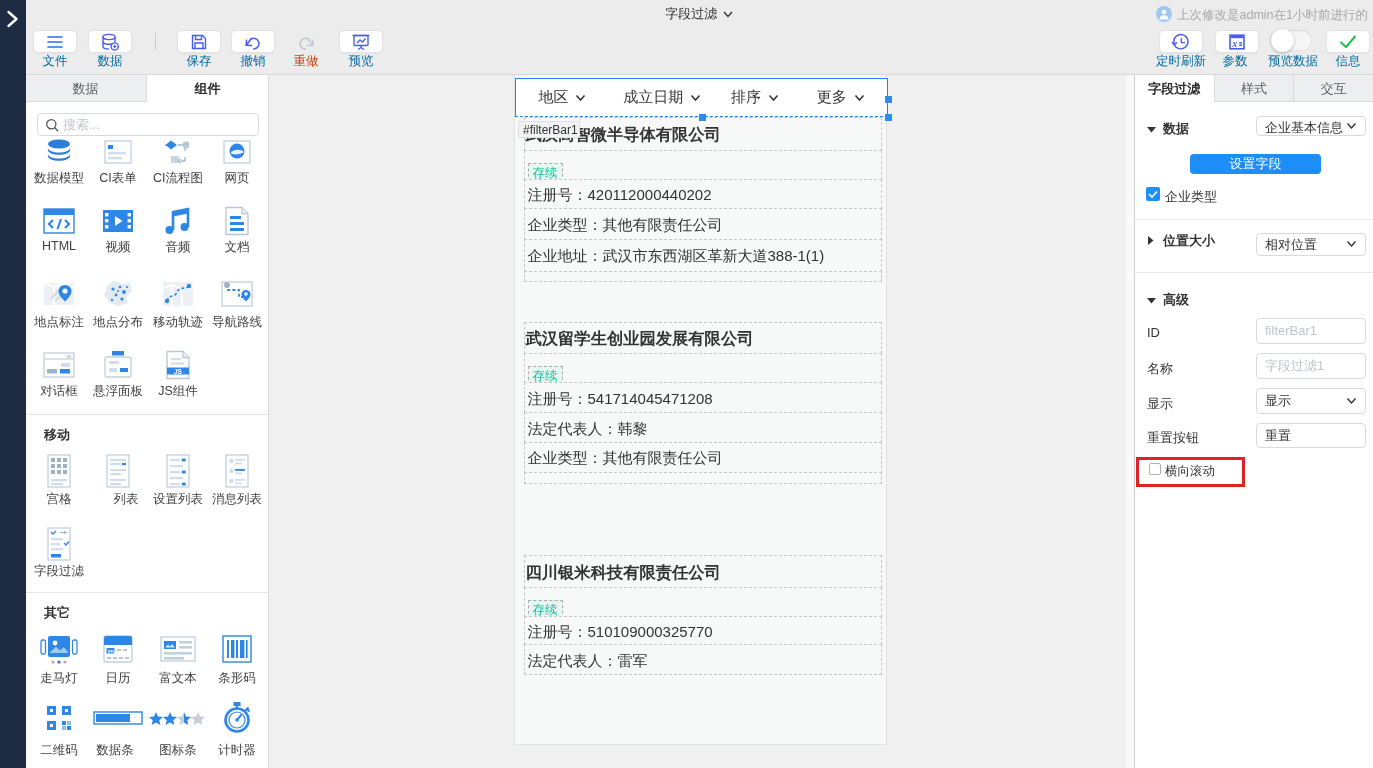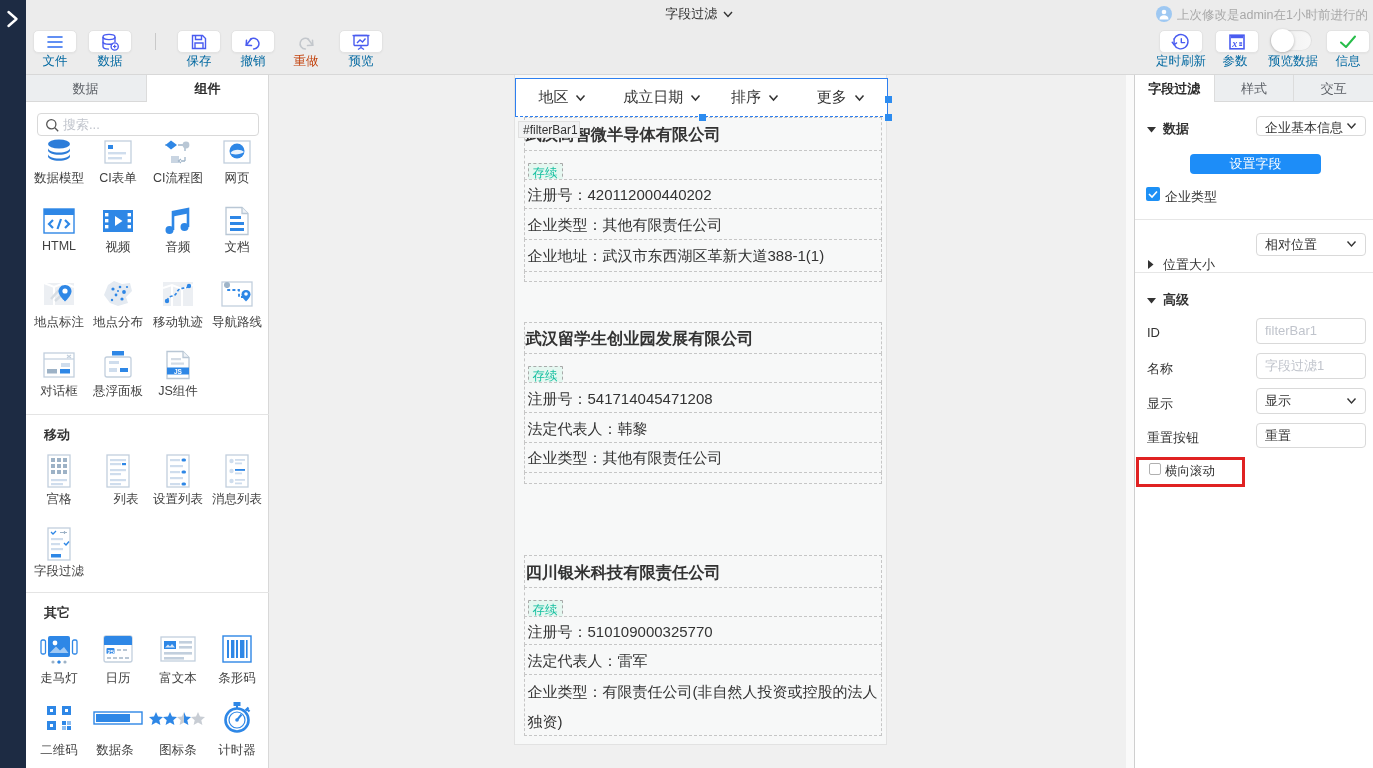--- a/index.html
+++ b/index.html
@@ -605,24 +605,20 @@
         <div class="row" style="height:31px;line-height:31px">法定代表人：韩黎</div>
         <div class="row" style="height:30.6px;line-height:30.6px">企业类型：其他有限责任公司</div>
         <div class="row" style="height:11.5px;border-top:none"></div>
       </div>
 
       <div class="block" style="top:480.6px">
         <div class="row title" style="height:33.2px;line-height:33.2px">四川银米科技有限责任公司</div>
         <div class="row" style="height:30px"><span class="tag">存续</span></div>
         <div class="row" style="height:29px;line-height:29px">注册号：510109000325770</div>
         <div class="row" style="height:31.2px;line-height:31.2px">法定代表人：雷军</div>
-        <div class="row" style="height:62.1px;line-height:29.5px;padding-top:2.5px">
-            <span style="display:block;white-space:nowrap">企业类型：有限责任公司(非自然人投资或控股的法人</span>
-            <span style="display:block;white-space:nowrap">独资)</span>
-          </div>
       </div>
     </div>
   </div>
   <div class="abs" id="gutter"></div>
   <div class="abs" id="rightpanel">
     <div class="tabbar">
         <div class="tab active" style="font-weight:bold">字段过滤</div>
         <div class="tab">样式</div>
         <div class="tab">交互</div>
       </div>
@@ -634,21 +630,21 @@
           <path d="M1.5 1.5 L5.5 6 L9.5 1.5" stroke="#333" stroke-width="1.4" fill="none"></path>
         </svg></div>
     <div style="position:absolute;left:55px;top:78.5px;width:131px;height:20px;border-radius:4px;background:#1d8df8;color:#fff;font-size:13px;text-align:center;line-height:20px">设置字段</div>
     <div style="position:absolute;left:11px;top:111.5px;width:14px;height:14px;border-radius:2px;background:#1d90f5;"><svg width="14" height="14">
           <path d="M3 7 L6 10 L11 4.5" stroke="#fff" stroke-width="1.6" fill="none"></path>
         </svg></div>
     <div class="rp-row-label" style="top:112.5px;left:30px">企业类型</div>
 
     <div style="position:absolute;left:0;top:144px;width:239px;border-top:1px solid #e6e6e6"></div>
 
-    <div class="rp-row-label" style="top:181px;font-weight:normal"><svg width="7" height="9" style="margin-right:9px">
+    <div class="rp-row-label" style="top:157px;font-weight:bold"><svg width="7" height="9" style="margin-right:9px">
           <path d="M1 0 L1 9 L6.5 4.5 Z" fill="#333"></path>
         </svg>位置大小</div>
     <div class="rp-ctl" style="top:157.5px;height:23.5px">相对位置<svg class="chevdown" width="11" height="8">
           <path d="M1.5 1.5 L5.5 6 L9.5 1.5" stroke="#333" stroke-width="1.4" fill="none"></path>
         </svg></div>
 
     <div style="position:absolute;left:0;top:197px;width:239px;border-top:1px solid #e6e6e6"></div>
 
     <div class="rp-row-label" style="top:215.5px;font-weight:bold"><svg width="9" height="7" style="margin-right:7px">
           <path d="M0 1 L9 1 L4.5 6.5 Z" fill="#333"></path>

